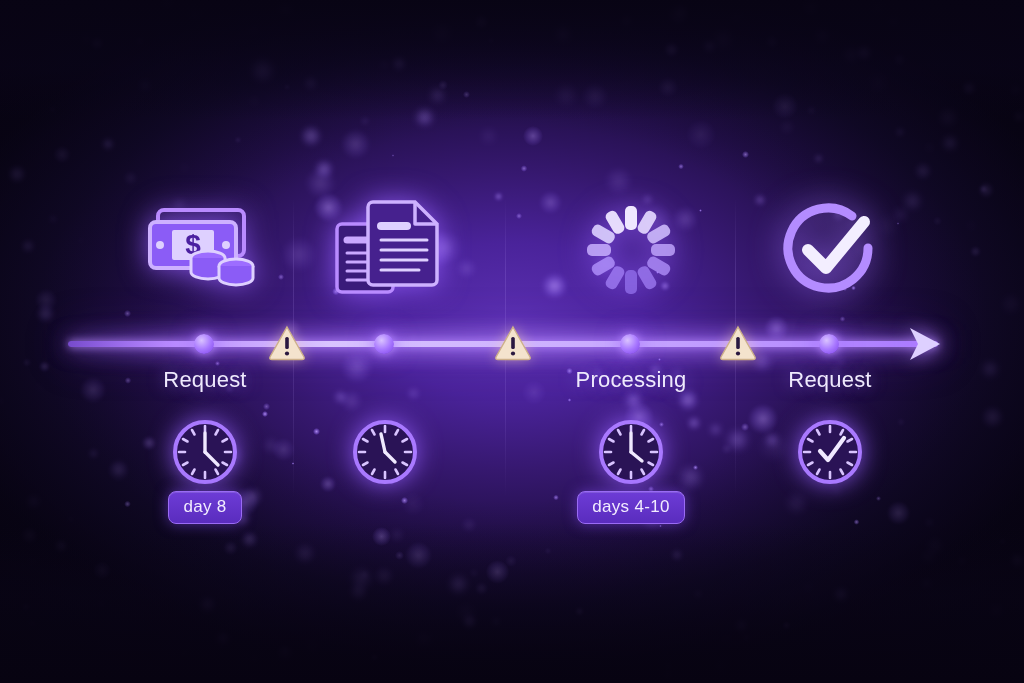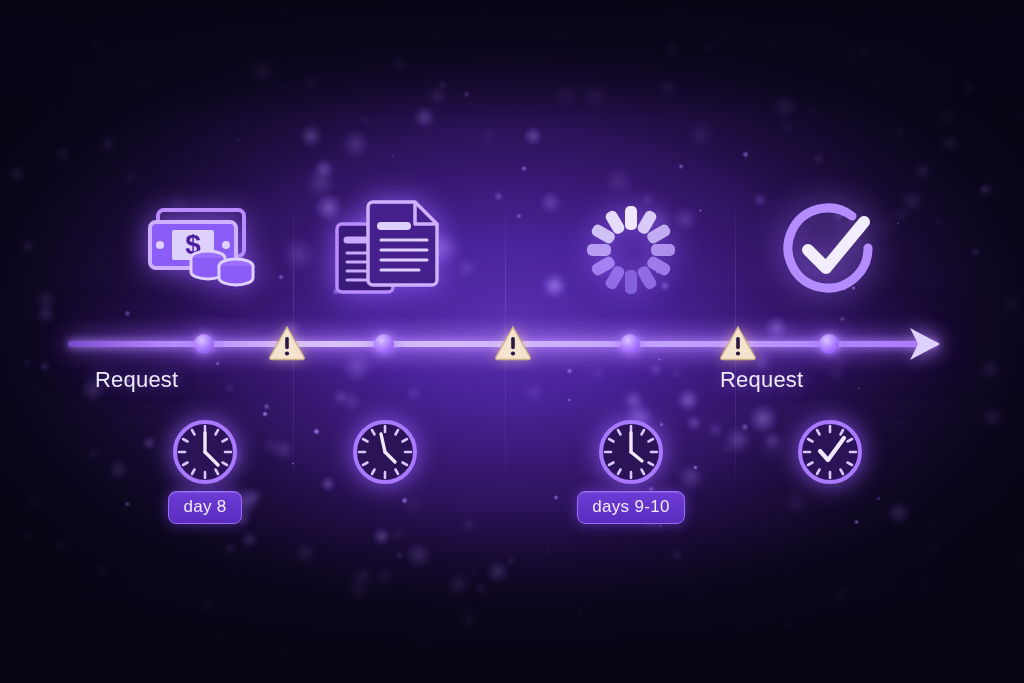--- a/index.html
+++ b/index.html
@@ -164,20 +164,21 @@
     width: 220px;
     text-align: center;
     top: 196px;
     height: 110px;
     z-index: 5;
   }
   .stage-label {
     position: absolute;
     top: 367px;
     width: 220px;
+    text-align: center;
     font-size: 22px;
     color: #efeafd;
     letter-spacing: 0.2px;
     text-shadow: 0 0 16px rgba(150,110,255,0.6);
     z-index: 6;
   }
   .clock-wrap {
     position: absolute;
     top: 416px;
     width: 220px;
@@ -629,20 +630,21 @@
         <g transform="rotate(300 54 54)">
             <rect x="48" y="10" width="12" height="24" rx="5" fill="#ddd0ff" opacity="0.9"></rect>
           </g>
         <g transform="rotate(330 54 54)">
             <rect x="48" y="10" width="12" height="24" rx="5" fill="#ece3ff" opacity="0.96"></rect>
           </g>
       </g>
     </svg>
   </div>
   <div class="node-dot" style="left:630px"></div>
+  <div class="stage-label" style="left:521px">Processing</div>
   <div class="clock-wrap" style="left:521px">
     <svg width="72" height="72" viewBox="0 0 72 72" style="filter:drop-shadow(0 0 12px rgba(150,95,255,0.85))">
       <circle cx="36" cy="36" r="30" fill="#2a1356" stroke="#a979ff" stroke-width="4"></circle>
       <g stroke="#d9c4ff" stroke-width="2.6" stroke-linecap="round">
         <line x1="36" y1="10" x2="36" y2="16"></line>
           <line x1="36" y1="56" x2="36" y2="62"></line>
         <line x1="10" y1="36" x2="16" y2="36"></line>
           <line x1="56" y1="36" x2="62" y2="36"></line>
         <line x1="49" y1="14" x2="46.5" y2="18.5"></line>
           <line x1="23" y1="58" x2="25.5" y2="53.5"></line>
@@ -651,21 +653,21 @@
         <line x1="23" y1="14" x2="25.5" y2="18.5"></line>
           <line x1="49" y1="58" x2="46.5" y2="53.5"></line>
         <line x1="14" y1="49" x2="18.5" y2="46.5"></line>
           <line x1="58" y1="23" x2="53.5" y2="25.5"></line>
       </g>
       <line x1="36" y1="36" x2="36" y2="17" stroke="#f0e9ff" stroke-width="3.4" stroke-linecap="round"></line>
       <line x1="36" y1="36" x2="47" y2="45" stroke="#f0e9ff" stroke-width="3.4" stroke-linecap="round"></line>
     </svg>
   </div>
   <div class="badge" style="left:521px">
-    <span>days 9-10</span>
+    <span>days 4-10</span>
   </div>
 
   <svg class="warn" style="left:738px" viewBox="0 0 38 36">
     <path d="M19 2 L36 32 Q37 34.5 34 34.5 L4 34.5 Q1 34.5 2 32 Z" fill="#f4e3cd" stroke="#cdb08a" stroke-width="1.4"></path>
     <rect x="17.2" y="12" width="3.6" height="12" rx="1.6" fill="#2a1840"></rect>
     <circle cx="19" cy="28.5" r="2.1" fill="#2a1840"></circle>
   </svg>
 
   <div class="stage-icon" style="left:720px">
     <svg width="108" height="108" viewBox="0 0 108 108" style="filter:drop-shadow(0 0 16px rgba(160,110,255,0.85))">

